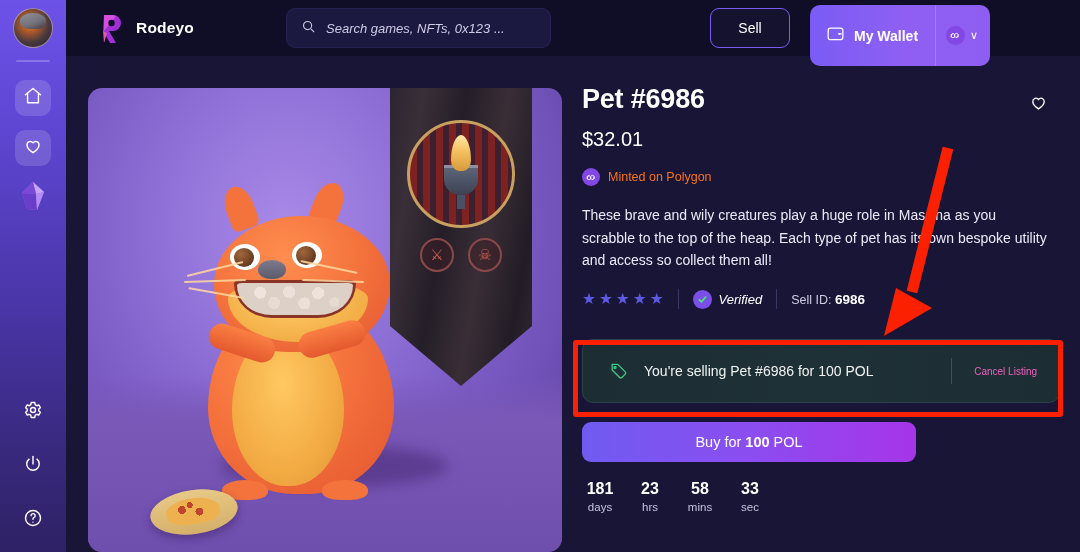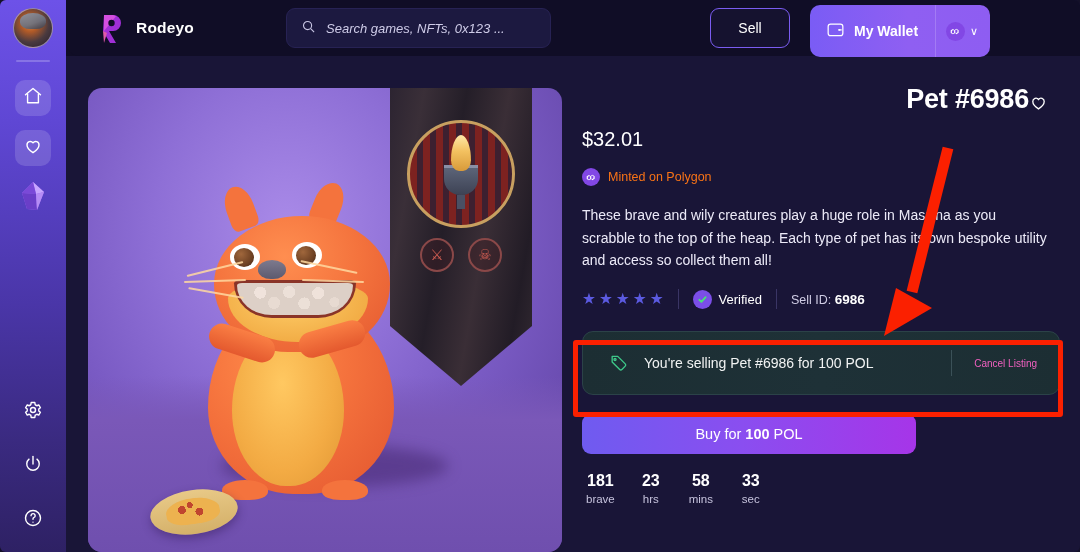--- a/index.html
+++ b/index.html
@@ -7,21 +7,20 @@
     width: 1080px; height: 552px;
     overflow: hidden;
     background: #141129;
     font-family: "Liberation Sans", sans-serif;
   }
   #app {
     position: relative;
     width: 1080px; height: 552px;
     background: #191537;
     overflow: hidden;
-    border-radius: 6px;
   }
 
   
   .sidebar {
     position: absolute; left: 0; top: 0;
     width: 66px; height: 552px;
     background: linear-gradient(180deg, #6d52e8 0%, #5f47d4 22%, #4a36a8 55%, #3a2a80 80%, #2e2164 100%);
     display: flex; flex-direction: column; align-items: center;
     z-index: 5;
   }
@@ -94,21 +93,21 @@
     width: 80px; height: 40px;
     background: #15122f;
     border: 1.6px solid #7a5cf0;
     border-radius: 9px;
     color: #fff; font-size: 14px;
     display: flex; align-items: center; justify-content: center;
     cursor: pointer; z-index: 6;
   }
   .wallet-btn {
     position: absolute; left: 810px; top: 5px;
-    width: 180px; height: 52px;
+    width: 180px; height: 61px;
     background: linear-gradient(90deg, #7a5cf5 0%, #8f5ff2 55%, #8e5df2 100%);
     border-radius: 10px;
     display: flex; align-items: center;
     cursor: pointer; z-index: 6;
   }
   .wallet-left { display: flex; align-items: center; gap: 9px; padding-left: 16px; flex: 1; }
   .wallet-left svg { width: 19px; height: 17px; stroke: #fff; fill: none; stroke-width: 1.6; }
   .wallet-label { color: #fff; font-size: 14px; font-weight: bold; }
   .wallet-right {
     display: flex; align-items: center; gap: 5px;
@@ -253,42 +252,42 @@
     content:""; position:absolute; left: 16px; top: 8px; width: 54px; height: 26px;
     background: radial-gradient(circle at 30% 40%, #c0452f 0 4px, transparent 4px),
                 radial-gradient(circle at 62% 55%, #c0452f 0 4px, transparent 4px),
                 radial-gradient(circle at 46% 25%, #c0452f 0 3px, transparent 3px),
                 #edb24f;
     border-radius: 50% 50% 40% 40%;
   }
 
   
   .detail { position: absolute; left: 582px; top: 84px; width: 490px; z-index: 2; }
-  .title-row { display: flex; align-items: flex-start; justify-content: flex-end; }
+  .title-row { display: flex; align-items: flex-start; justify-content: space-between; }
   .nft-title { color: #fff; font-size: 27px; font-weight: bold; letter-spacing: -.2px; }
   .fav-icon { margin-top: 9px; margin-right: 24px; cursor: pointer; }
   .fav-icon svg { width: 19px; height: 19px; stroke:#fff; fill:none; stroke-width:1.7; }
   .price { color: #fff; font-size: 20px; margin-top: 12px; }
   .minted { display: flex; align-items: center; gap: 8px; margin-top: 17px; }
   .minted .poly-chip { width: 18px; height: 18px; }
   .minted-text { color: #f97316; font-size: 12.5px; }
   .desc { color: #eceaf8; font-size: 14px; line-height: 1.62; margin-top: 18px; width: 470px; }
   .meta-row { display: flex; align-items: center; gap: 0; margin-top: 17px; }
   .stars { display: flex; gap: 3px; padding-right: 14px; }
   .stars span { color: #5b5ae0; font-size: 15.5px; letter-spacing: 0px; }
   .vdiv { width: 1px; height: 20px; background: #3a3565; }
-  .verified { display: flex; align-items: center; gap: 7px; padding: 0 14px; }
+  .verified { display: flex; align-items: center; gap: 7px; padding: 0 14px; font-style: italic; }
   .vbadge { width: 19px; height: 19px; border-radius: 50%; background: #7b4ee8; display:flex; align-items:center; justify-content:center; }
   .vbadge svg { width: 11px; height: 11px; stroke: #49e07a; fill:none; stroke-width: 2.4; stroke-linecap:round; stroke-linejoin:round; }
   .verified-label { color: #fff; font-size: 13px; }
   .tokenid { color: #cfcce4; font-size: 12.5px; padding-left: 14px; }
   .tokenid b { color: #fff; font-size: 13.5px; }
 
   .selling-banner {
-    margin-top: 22px; width: 478px; height: 64px;
+    margin-top: 30px; width: 478px; height: 64px;
     background: linear-gradient(90deg, #1c2e33 0%, #1e3137 50%, #1c2e33 100%);
     border: 1px solid #2b4248;
     border-radius: 11px;
     display: flex; align-items: center;
   }
   .tag-icon { margin-left: 26px; display:flex; align-items:center; }
   .tag-icon svg { width: 19px; height: 19px; stroke:#3ec98a; fill:none; stroke-width:1.7; stroke-linejoin:round; }
   .selling-text { color: #f1f3f3; font-size: 14px; margin-left: 16px; flex: 1; }
   .sdiv { width: 1px; height: 26px; background: #3b5158; }
   .cancel-link { color: #f060c0; font-size: 10px; padding: 0 22px 0 22px; cursor: pointer; }
@@ -536,21 +535,21 @@
 
     <div class="buy-btn">
       <span>Buy for</span>
       <b>100</b>
       <span>POL</span>
     </div>
 
     <div class="countdown">
       <div class="cd-unit">
         <div class="cd-val">181</div>
-        <div class="cd-lab">brave</div>
+        <div class="cd-lab">days</div>
       </div>
       <div class="cd-unit">
         <div class="cd-val">23</div>
         <div class="cd-lab">hrs</div>
       </div>
       <div class="cd-unit">
         <div class="cd-val">58</div>
         <div class="cd-lab">mins</div>
       </div>
       <div class="cd-unit">

